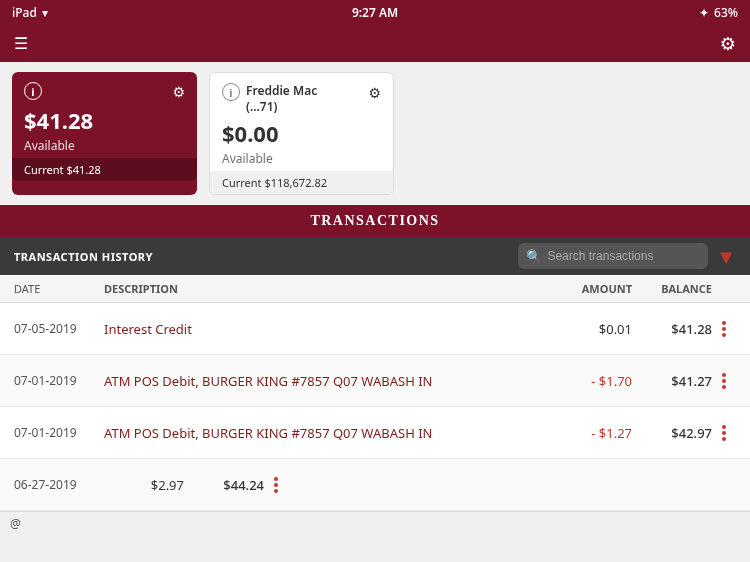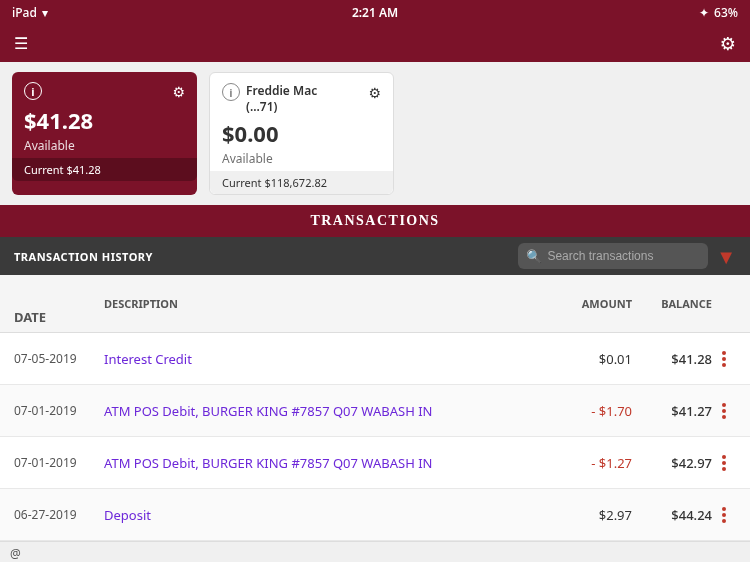--- a/index.html
+++ b/index.html
@@ -140,38 +140,38 @@
     }
 
     
     .col-headers {
       background: #f5f5f5;
       display: flex;
       align-items: center;
       padding: 6px 14px;
       border-bottom: 1px solid #ddd;
     }
-    .col-date { width: 90px; font-size: 13px; font-weight: 700; color: #555; margin-top: 27px; }
+    .col-date { width: 90px; font-size: 11px; font-weight: 400; color: #555; }
     .col-desc { flex: 1; font-size: 11px; font-weight: 700; color: #555; }
     .col-amount { width: 80px; font-size: 11px; font-weight: 700; color: #555; text-align: right; }
     .col-balance { width: 80px; font-size: 11px; font-weight: 700; color: #555; text-align: right; }
     .col-action { width: 24px; }
 
     
     .tx-list { background: white; }
     .tx-row {
       display: flex;
       align-items: center;
       padding: 10px 14px;
       border-bottom: 1px solid #e8e8e8;
       min-height: 52px;
     }
     .tx-row:nth-child(even) { background: #fafafa; }
     .tx-date { width: 90px; font-size: 12px; color: #555; }
-    .tx-desc { flex: 1; font-size: 13px; color: #6d28d9; }
+    .tx-desc { flex: 1; font-size: 13px; color: #7f1d1d; }
     .tx-amount { width: 80px; font-size: 13px; text-align: right; color: #333; }
     .tx-amount.negative { color: #c0392b; }
     .tx-balance { width: 80px; font-size: 13px; text-align: right; color: #333; font-weight: 500; }
     .tx-dots {
       width: 24px;
       display: flex;
       flex-direction: column;
       align-items: center;
       gap: 2px;
       cursor: pointer;
@@ -195,21 +195,21 @@
     }
   </style>
 </head>
 <body>
 
 <div class="status-bar">
   <div class="status-left">
     <span>iPad</span>
     <span>▾</span>
   </div>
-  <div class="status-center">2:21 AM</div>
+  <div class="status-center">9:27 AM</div>
   <div class="status-right">
     <span>✦</span>
     <span>63%</span>
   </div>
 </div>
 
 <div class="header-bar">
   <span class="hamburger-icon">☰</span>
   <span class="gear-icon">⚙</span>
 </div>
@@ -291,21 +291,20 @@
       <div class="tx-amount negative">- $1.27</div>
       <div class="tx-balance">$42.97</div>
       <div class="tx-dots">
         <span></span>
         <span></span>
         <span></span>
       </div>
     </div>
     <div class="tx-row">
       <div class="tx-date">06-27-2019</div>
-      <div class="tx-desc">Deposit</div>
       <div class="tx-amount">$2.97</div>
       <div class="tx-balance">$44.24</div>
       <div class="tx-dots">
         <span></span>
         <span></span>
         <span></span>
       </div>
     </div>
   </div>
 

